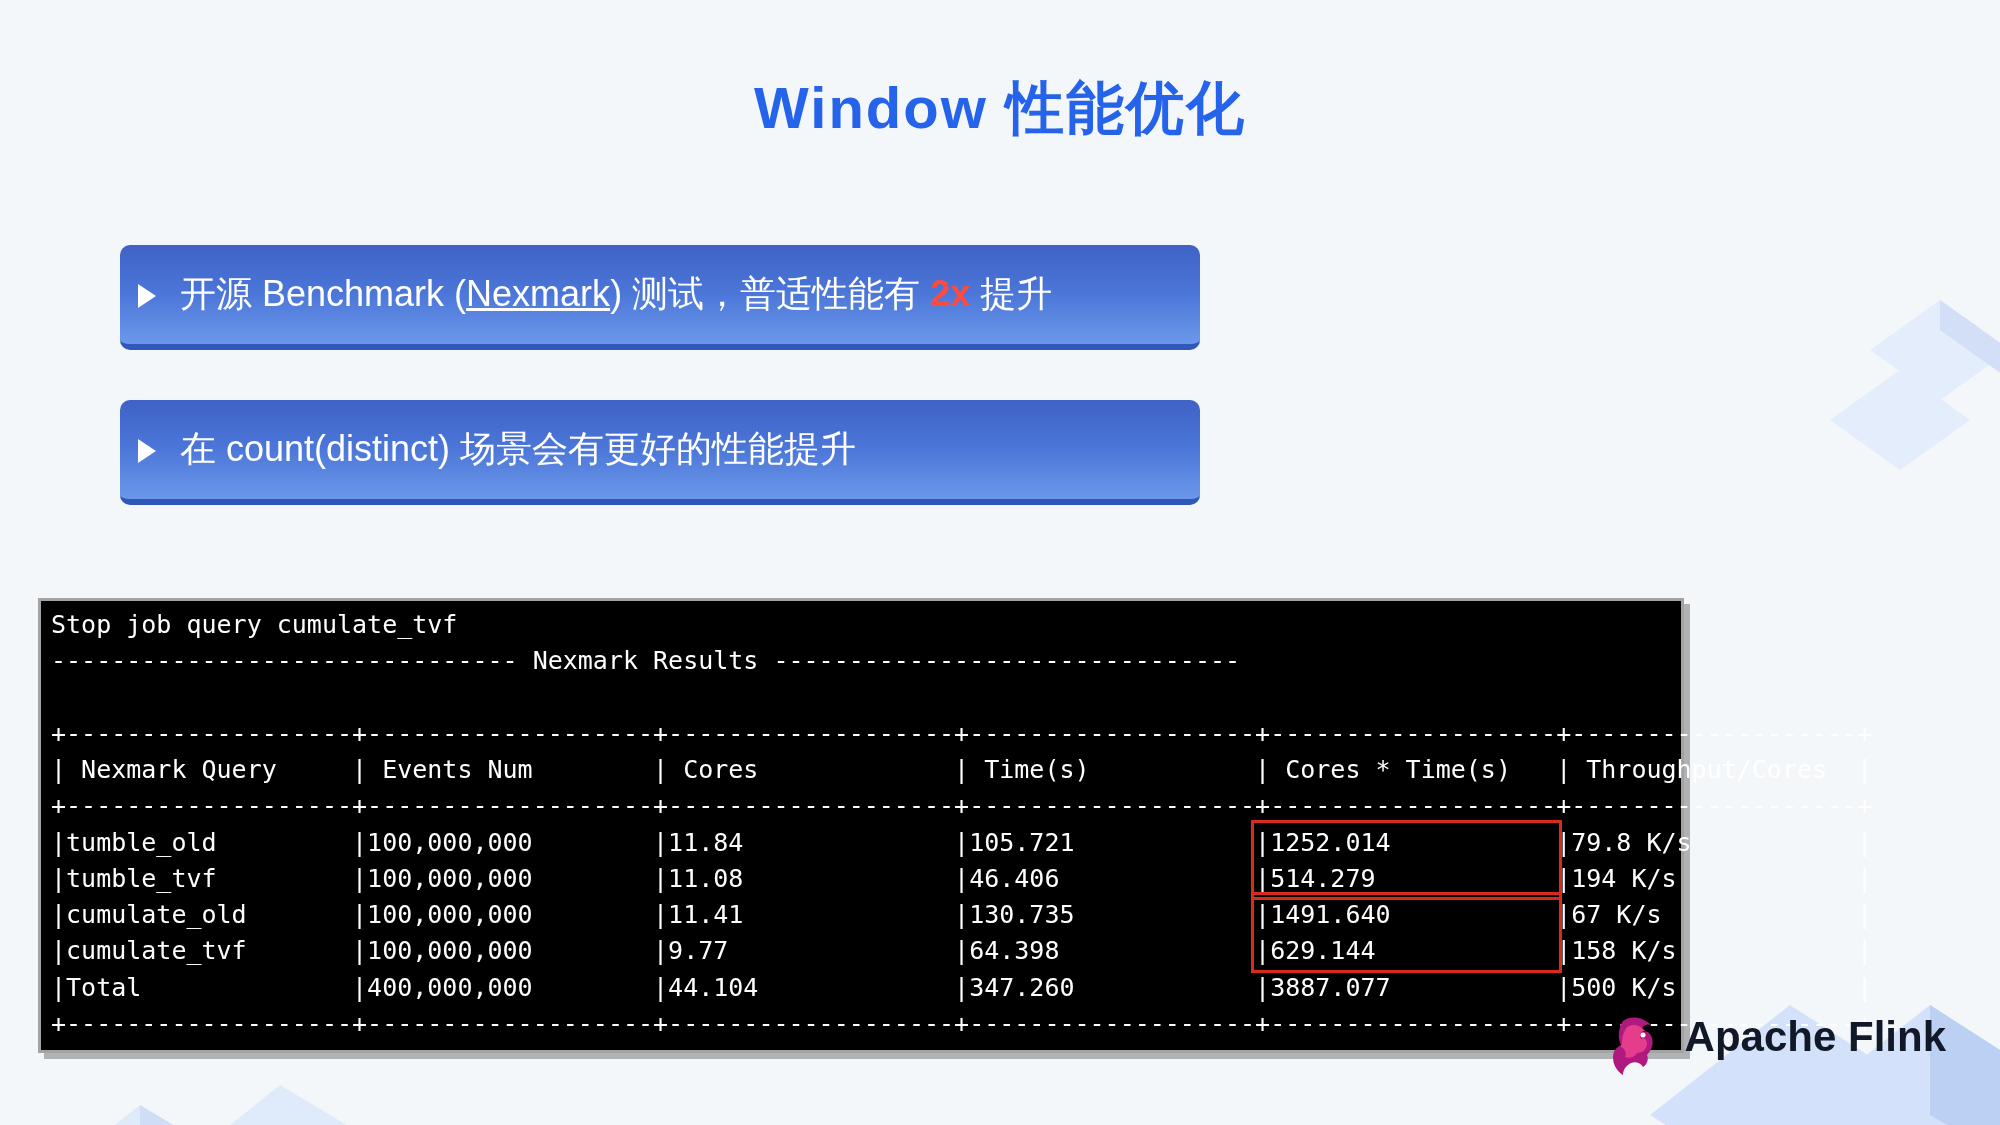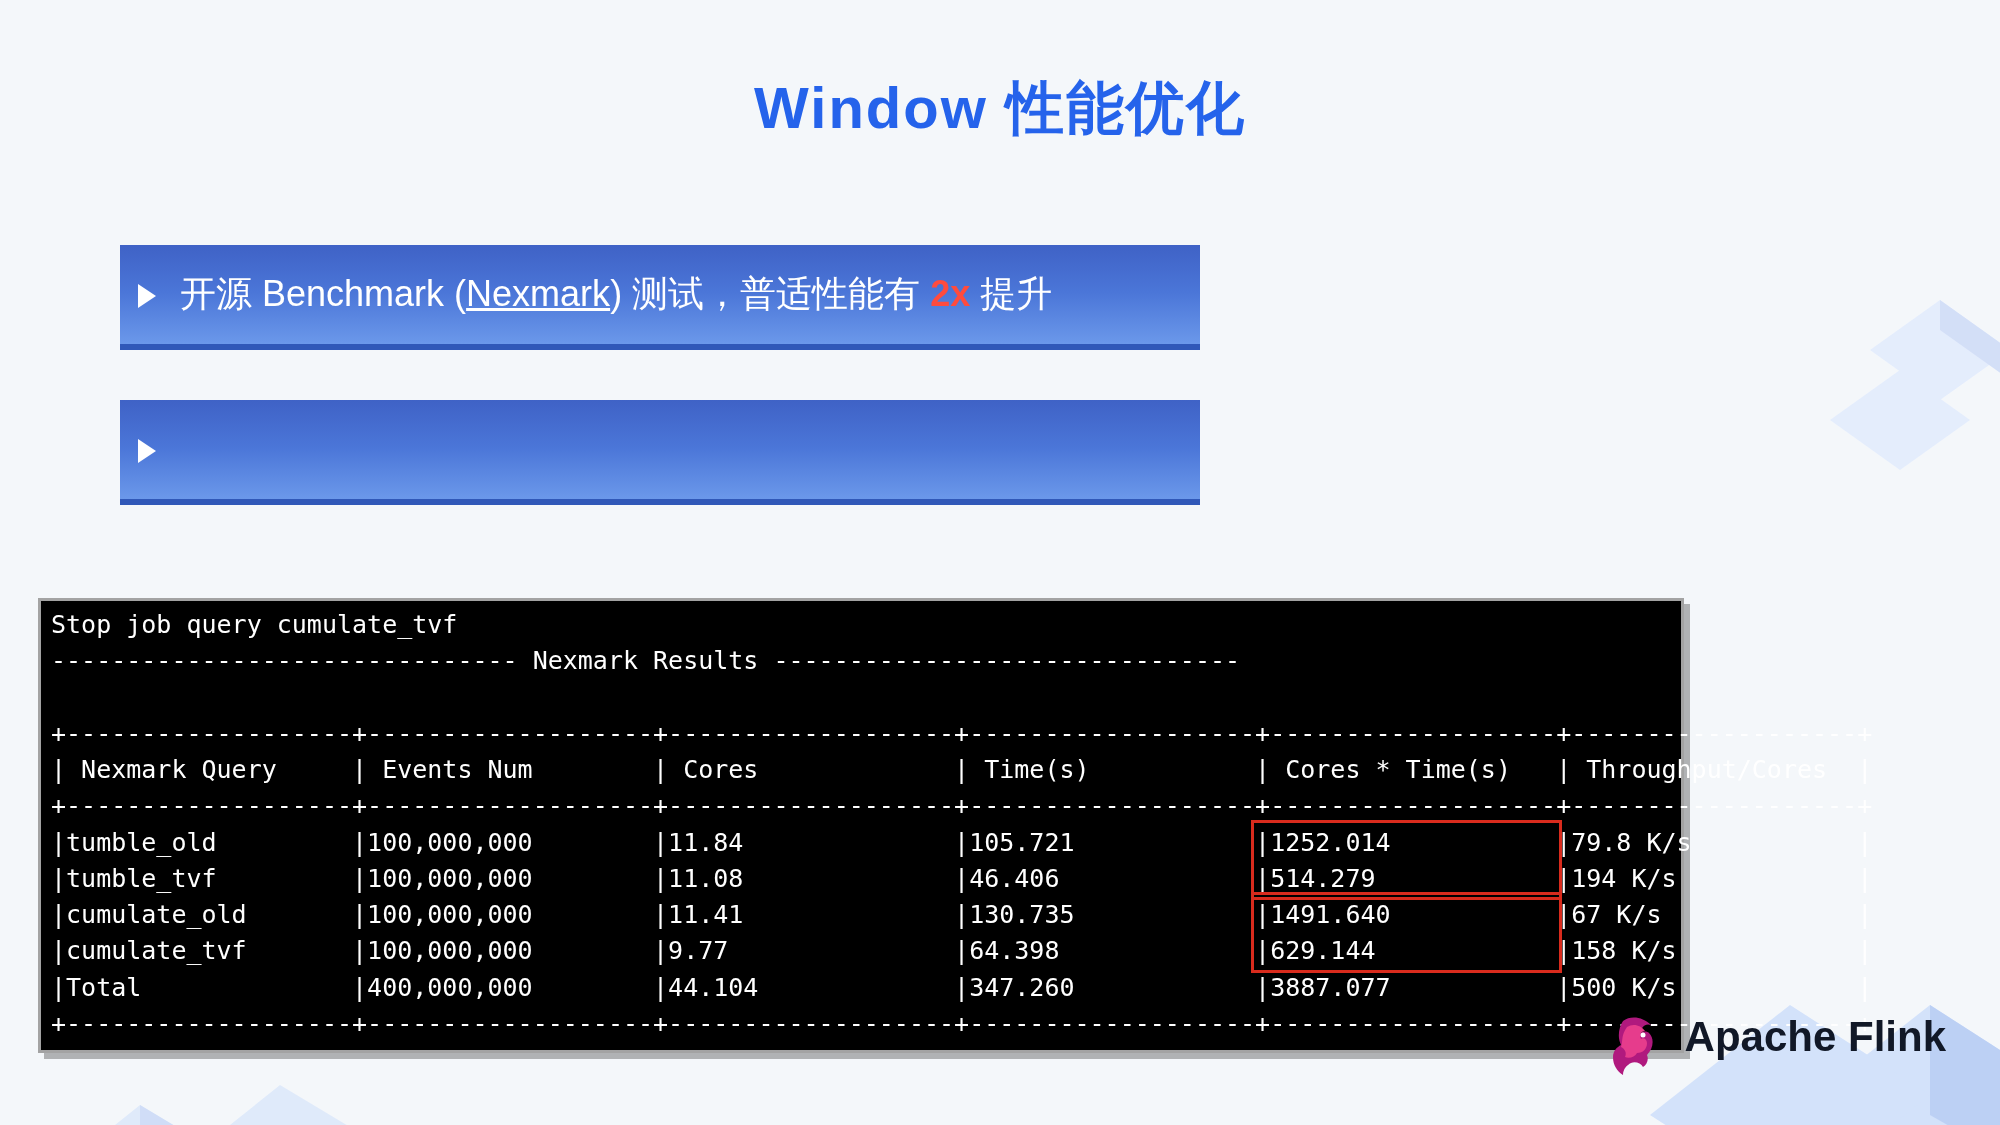--- a/index.html
+++ b/index.html
@@ -56,20 +56,21 @@
     position: absolute;
     left: 120px;
     width: 1080px;
     padding: 26px 24px 26px 18px;
     box-sizing: border-box;
     color: #ffffff;
     font-size: 36px;
     line-height: 1.3;
     background: linear-gradient(to bottom, #3f62c6, #4b76d8 48%, #6b98ea);
     border-bottom: 6px solid #3058b8;
+    border-radius: 10px;
   }
   .bullet-box.b1 { top: 245px; }
   .bullet-box.b2 { top: 400px; }
 
   .chevron {
     display: inline-block;
     width: 0;
     height: 0;
     margin-right: 14px;
     border-top: 12px solid transparent;
@@ -161,20 +162,21 @@
 
 <div class="title">Window 性能优化</div>
 
 <div class="bullet-box b1">
   <span class="chevron"></span>
   <span>开源 Benchmark (</span><span class="underline">Nexmark</span><span>) 测试，普适性能有 </span><span class="hl">2x</span><span> 提升</span>
 </div>
 
 <div class="bullet-box b2">
   <span class="chevron"></span>
+  <span>在 count(distinct) 场景会有更好的性能提升</span>
 </div>
 
 <div class="terminal" id="terminal">Stop job query cumulate_tvf
 ------------------------------- Nexmark Results -------------------------------
 
 +-------------------+-------------------+-------------------+-------------------+-------------------+-------------------+
 | Nexmark Query     | Events Num        | Cores             | Time(s)           | Cores * Time(s)   | Throughput/Cores  |
 +-------------------+-------------------+-------------------+-------------------+-------------------+-------------------+
 |tumble_old         |100,000,000        |11.84              |105.721            |1252.014           |79.8 K/s           |
 |tumble_tvf         |100,000,000        |11.08              |46.406             |514.279            |194 K/s            |

